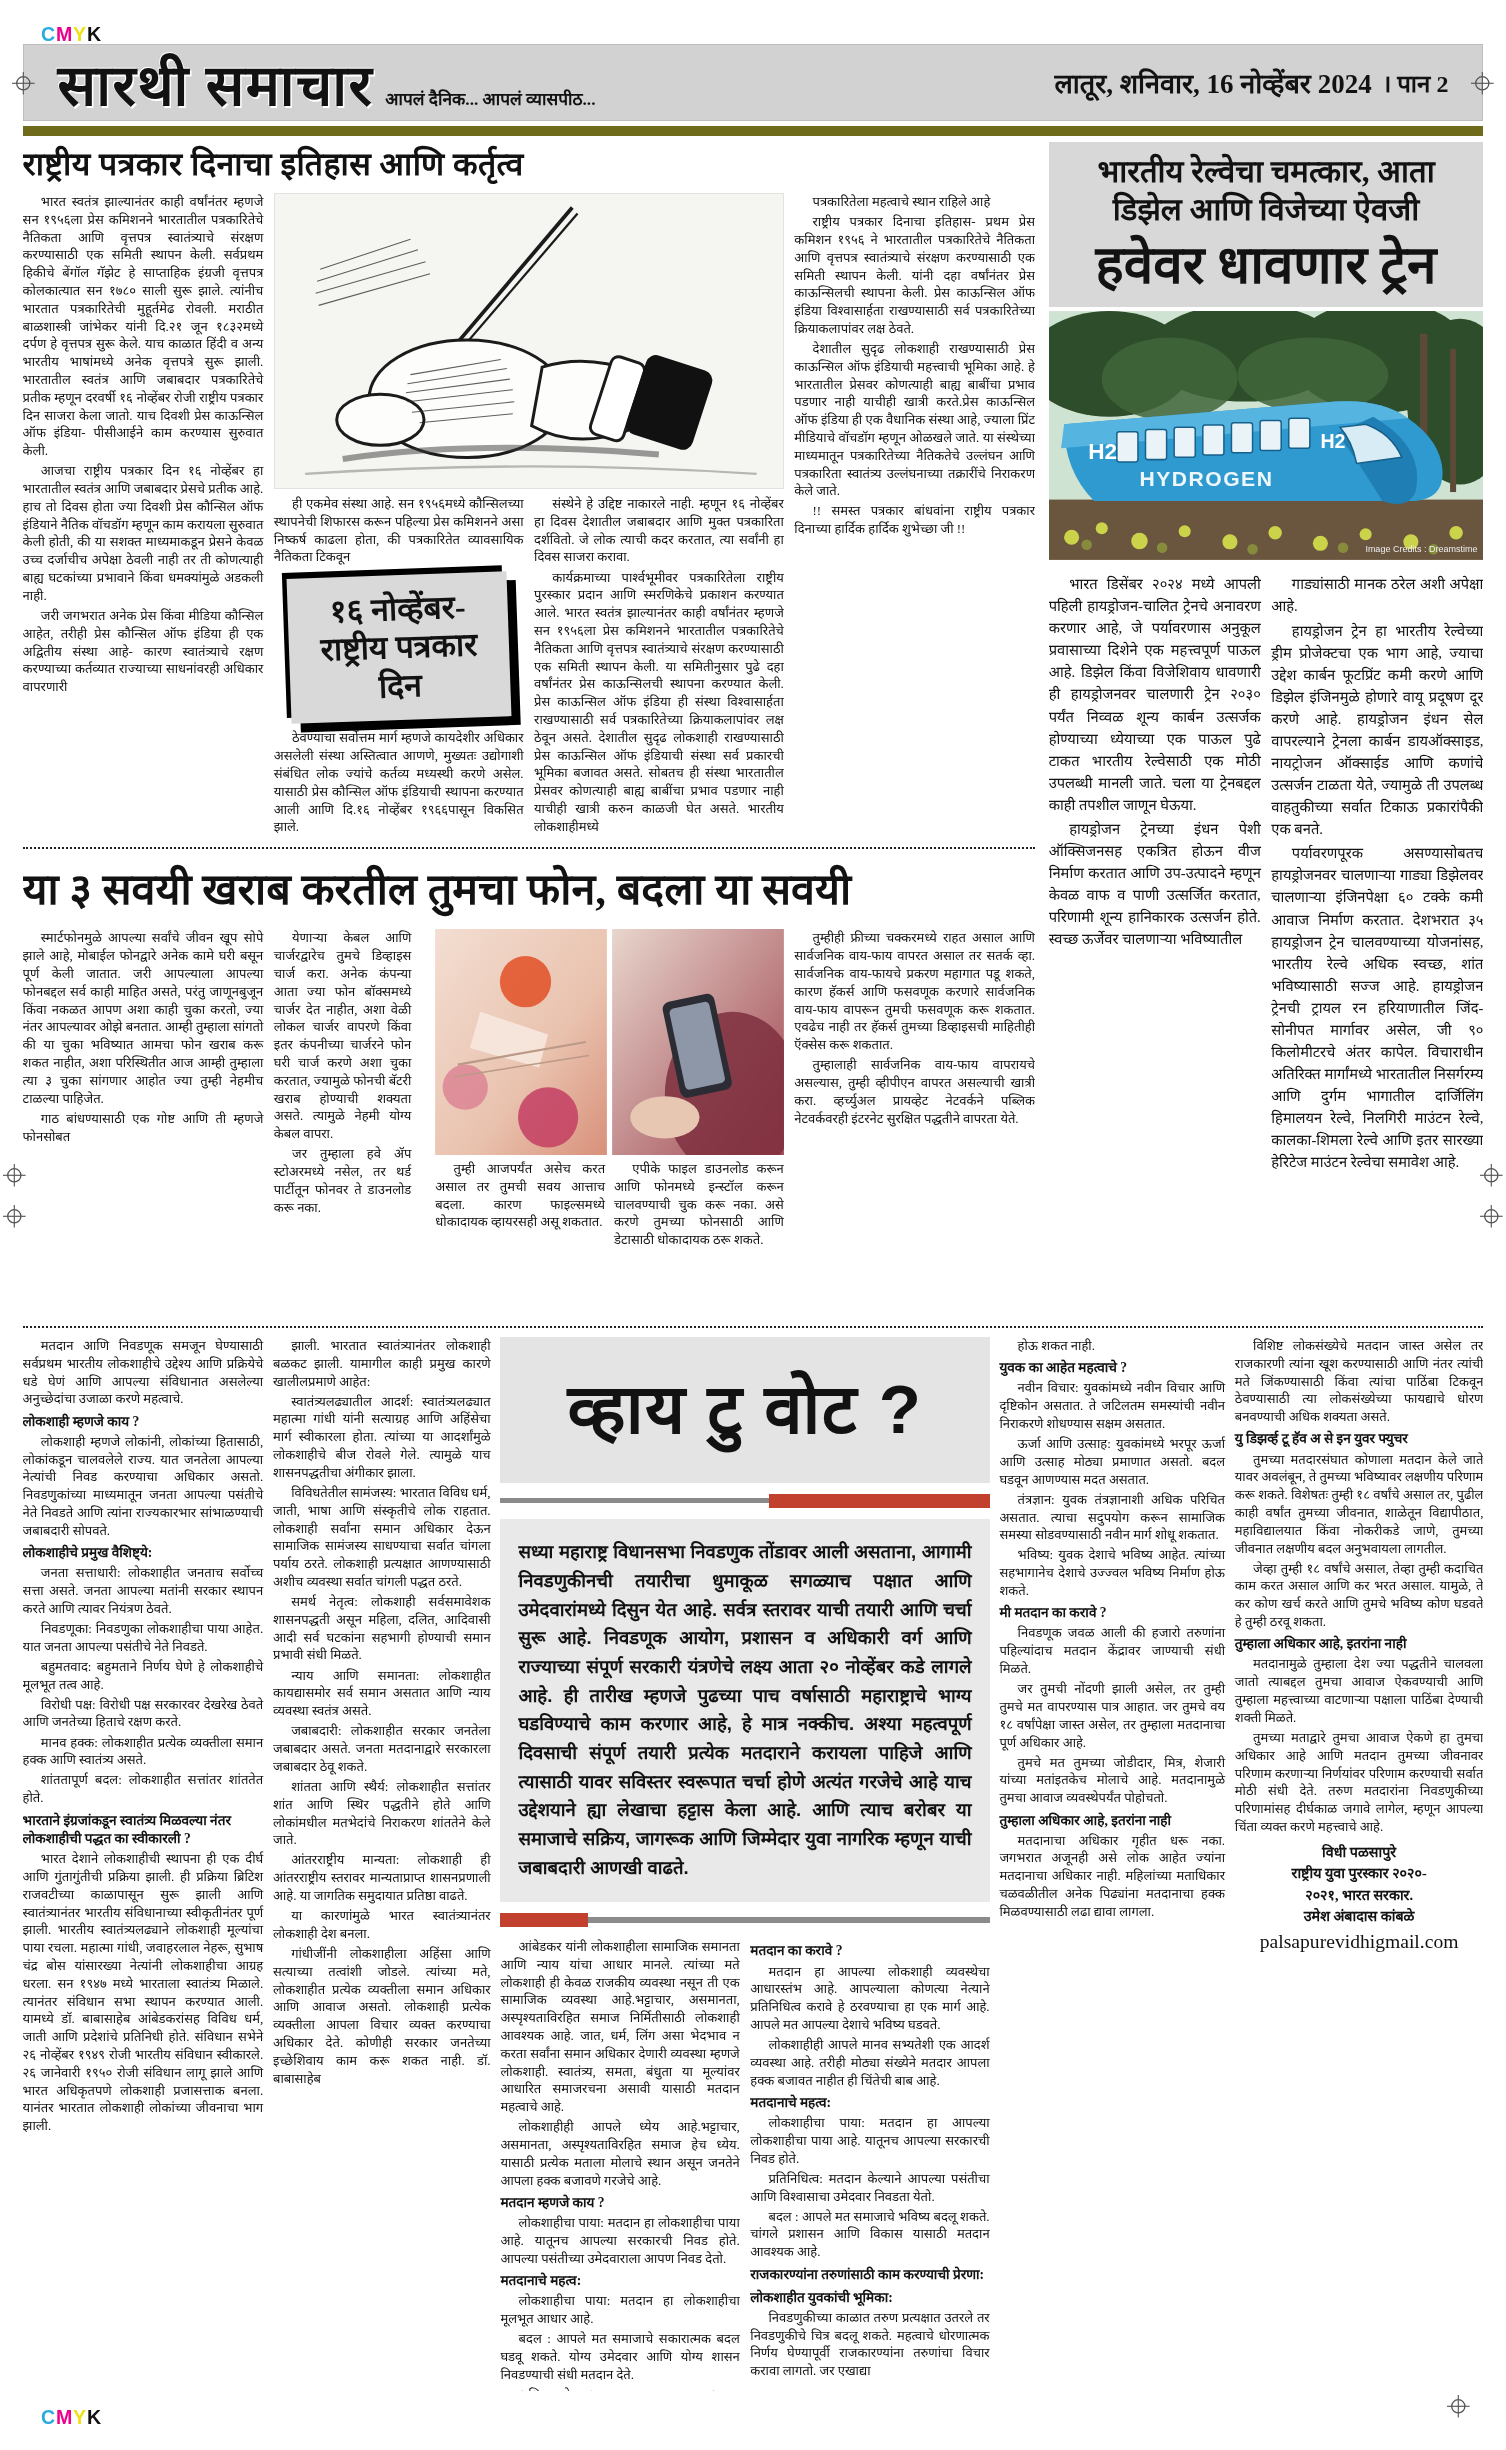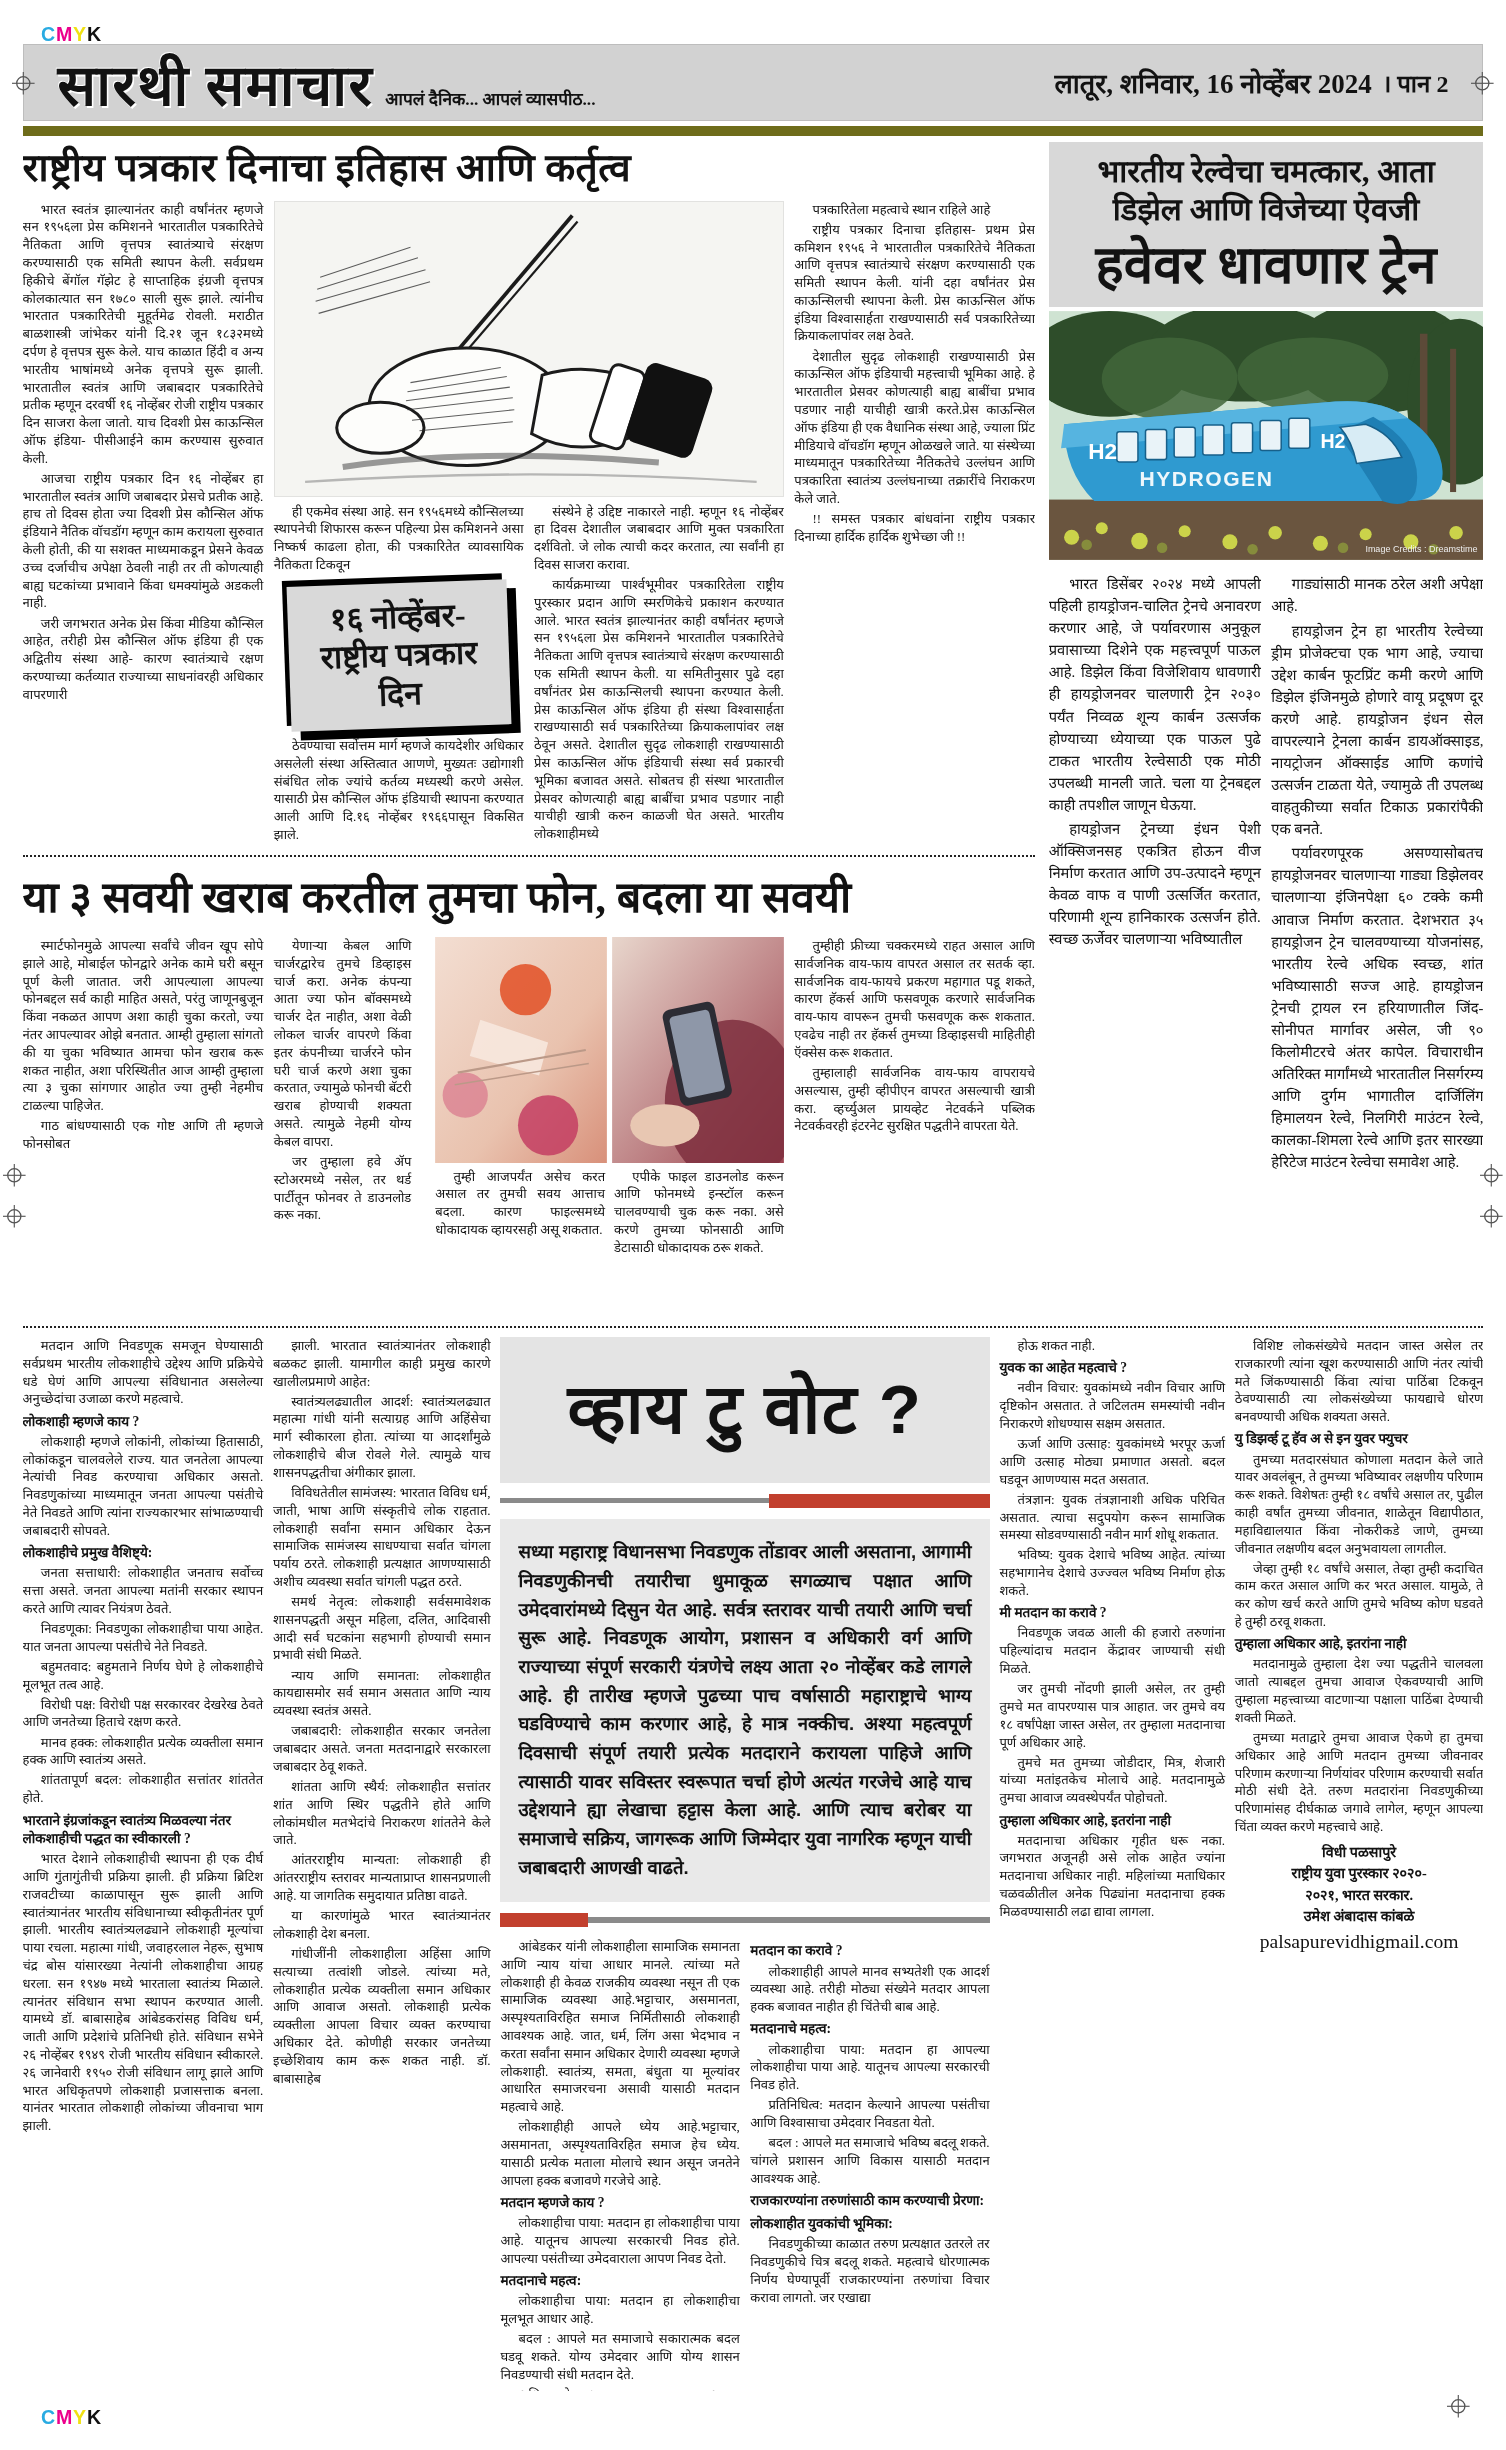--- a/index.html
+++ b/index.html
@@ -15,21 +15,21 @@
   .masthead{margin-top:44px;height:75px;background:#d2d2d2;display:flex;align-items:center;padding:0 34px;border:0.8px solid #bdbdbd;}
   .mast-title{font-size:57px;font-weight:bold;letter-spacing:1.5px;text-shadow:1.5px 1.5px 0 #fff,-0.8px -0.8px 0 #fff;}
   .mast-tagline{font-size:17.3px;font-weight:bold;margin:32px 0 0 12px;}
   .mast-date{margin-left:auto;font-size:27px;font-weight:bold;white-space:nowrap;}
   .mast-page{font-size:24px;font-weight:bold;margin-left:10.5px;}
   .olivebar{height:10.5px;background:#6e6c1a;margin-top:4.5px;}
   
   .toprow{display:flex;gap:13.6px;margin-top:6px;}
   .left-zone{width:1013px;height:1175px;overflow:hidden;}
   .right-rail{width:435px;height:1175px;overflow:hidden;}
-  h1.mainhead{font-size:39px;line-height:1.08;margin:4.5px 0 12px;font-weight:800;letter-spacing:0.4px;}
+  h1.mainhead{font-size:32px;line-height:1.08;margin:4.5px 0 12px;font-weight:800;letter-spacing:0.4px;}
   .cols{display:flex;gap:10.5px;text-align:justify;font-size:13px;line-height:1.37;}
   .col-n{width:241px;}
   .col-mid{width:510px;}
   .para{margin:0 0 2.3px;text-indent:1.4em;}
   .subhead{font-weight:bold;text-align:left;margin:4.5px 0 1.5px;font-size:13.6px;}
   .illu{height:294px;background:#f5f5f2;border:0.8px solid #e2e2e0;margin-bottom:6px;}
   .mid-below{display:flex;gap:10.5px;}
   .mid-below>div{flex:1;min-width:0;}
   .callout{width:205px;margin:9px auto;background:#d9d9d9;box-shadow:9px 9px 0 #000,-4.5px -6px 0 #000;transform:rotate(-2deg);padding:15px 7.5px;text-align:center;font-weight:bold;font-size:32px;line-height:1.2;}
   .dotted{border:0;border-top:2.3px dotted #222;margin:9px 0;}
@@ -365,20 +365,21 @@
               <p class="para">लोकशाहीही आपले ध्येय आहे.भट्टाचार, असमानता, अस्पृश्यताविरहित समाज हेच ध्येय. यासाठी प्रत्येक मताला मोलाचे स्थान असून जनतेने आपला हक्क बजावणे गरजेचे आहे.</p>
               <div class="subhead">मतदान म्हणजे काय ?</div>
               <p class="para">लोकशाहीचा पाया: मतदान हा लोकशाहीचा पाया आहे. यातूनच आपल्या सरकारची निवड होते. आपल्या पसंतीच्या उमेदवाराला आपण निवड देतो.</p>
               <div class="subhead">मतदानाचे महत्व:</div>
               <p class="para">लोकशाहीचा पाया: मतदान हा लोकशाहीचा मूलभूत आधार आहे.</p>
               <p class="para">बदल : आपले मत समाजाचे सकारात्मक बदल घडवू शकते. योग्य उमेदवार आणि योग्य शासन निवडण्याची संधी मतदान देते.</p>
               <p class="para">अधिकाराचे रक्षण: मतदान करून आपण आपल्या अधिकारांचे आणि आपल्या कुटुंबाचे रक्षण करतो.</p>
             </div>
           <div>
               <div class="subhead">मतदान का करावे ?</div>
+              <p class="para">मतदान हा आपल्या लोकशाही व्यवस्थेचा आधारस्तंभ आहे. आपल्याला कोणत्या नेत्याने प्रतिनिधित्व करावे हे ठरवण्याचा हा एक मार्ग आहे. आपले मत आपल्या देशाचे भविष्य घडवते.</p>
               <p class="para">लोकशाहीही आपले मानव सभ्यतेशी एक आदर्श व्यवस्था आहे. तरीही मोठ्या संख्येने मतदार आपला हक्क बजावत नाहीत ही चिंतेची बाब आहे.</p>
               <div class="subhead">मतदानाचे महत्व:</div>
               <p class="para">लोकशाहीचा पाया: मतदान हा आपल्या लोकशाहीचा पाया आहे. यातूनच आपल्या सरकारची निवड होते.</p>
               <p class="para">प्रतिनिधित्व: मतदान केल्याने आपल्या पसंतीचा आणि विश्वासाचा उमेदवार निवडता येतो.</p>
               <p class="para">बदल : आपले मत समाजाचे भविष्य बदलू शकते. चांगले प्रशासन आणि विकास यासाठी मतदान आवश्यक आहे.</p>
               <div class="subhead">राजकारण्यांना तरुणांसाठी काम करण्याची प्रेरणा:</div>
               <div class="subhead">लोकशाहीत युवकांची भूमिका:</div>
               <p class="para">निवडणुकीच्या काळात तरुण प्रत्यक्षात उतरले तर निवडणुकीचे चित्र बदलू शकते. महत्वाचे धोरणात्मक निर्णय घेण्यापूर्वी राजकारण्यांना तरुणांचा विचार करावा लागतो. जर एखाद्या</p>
             </div>
         </div>

